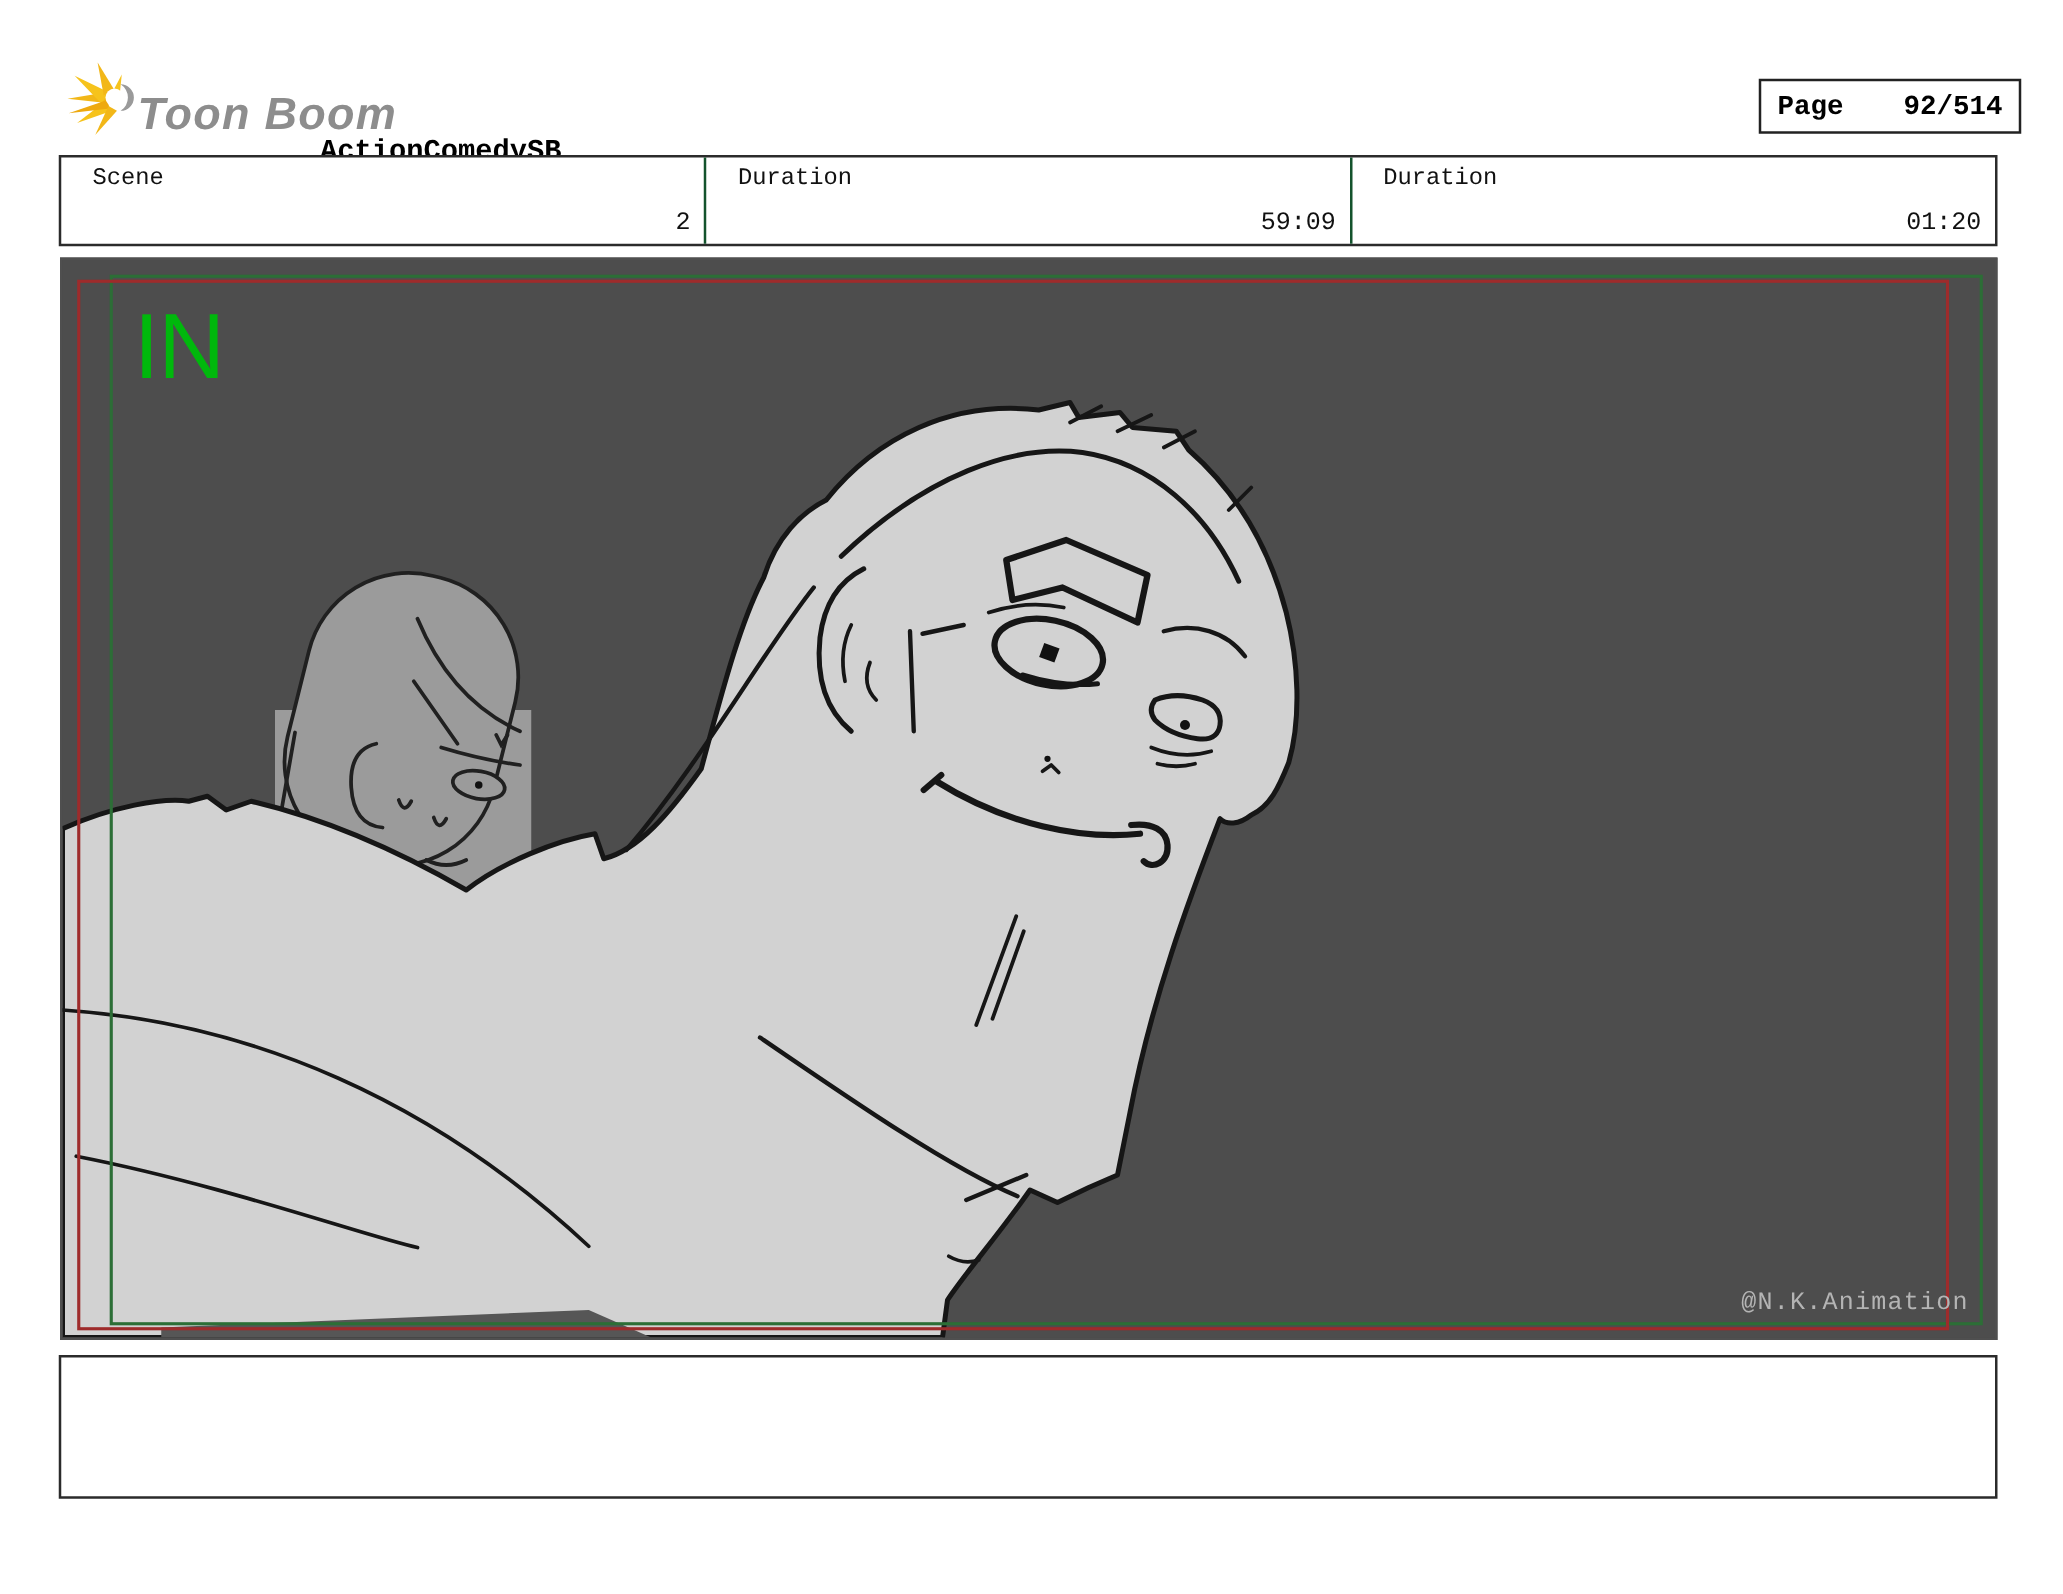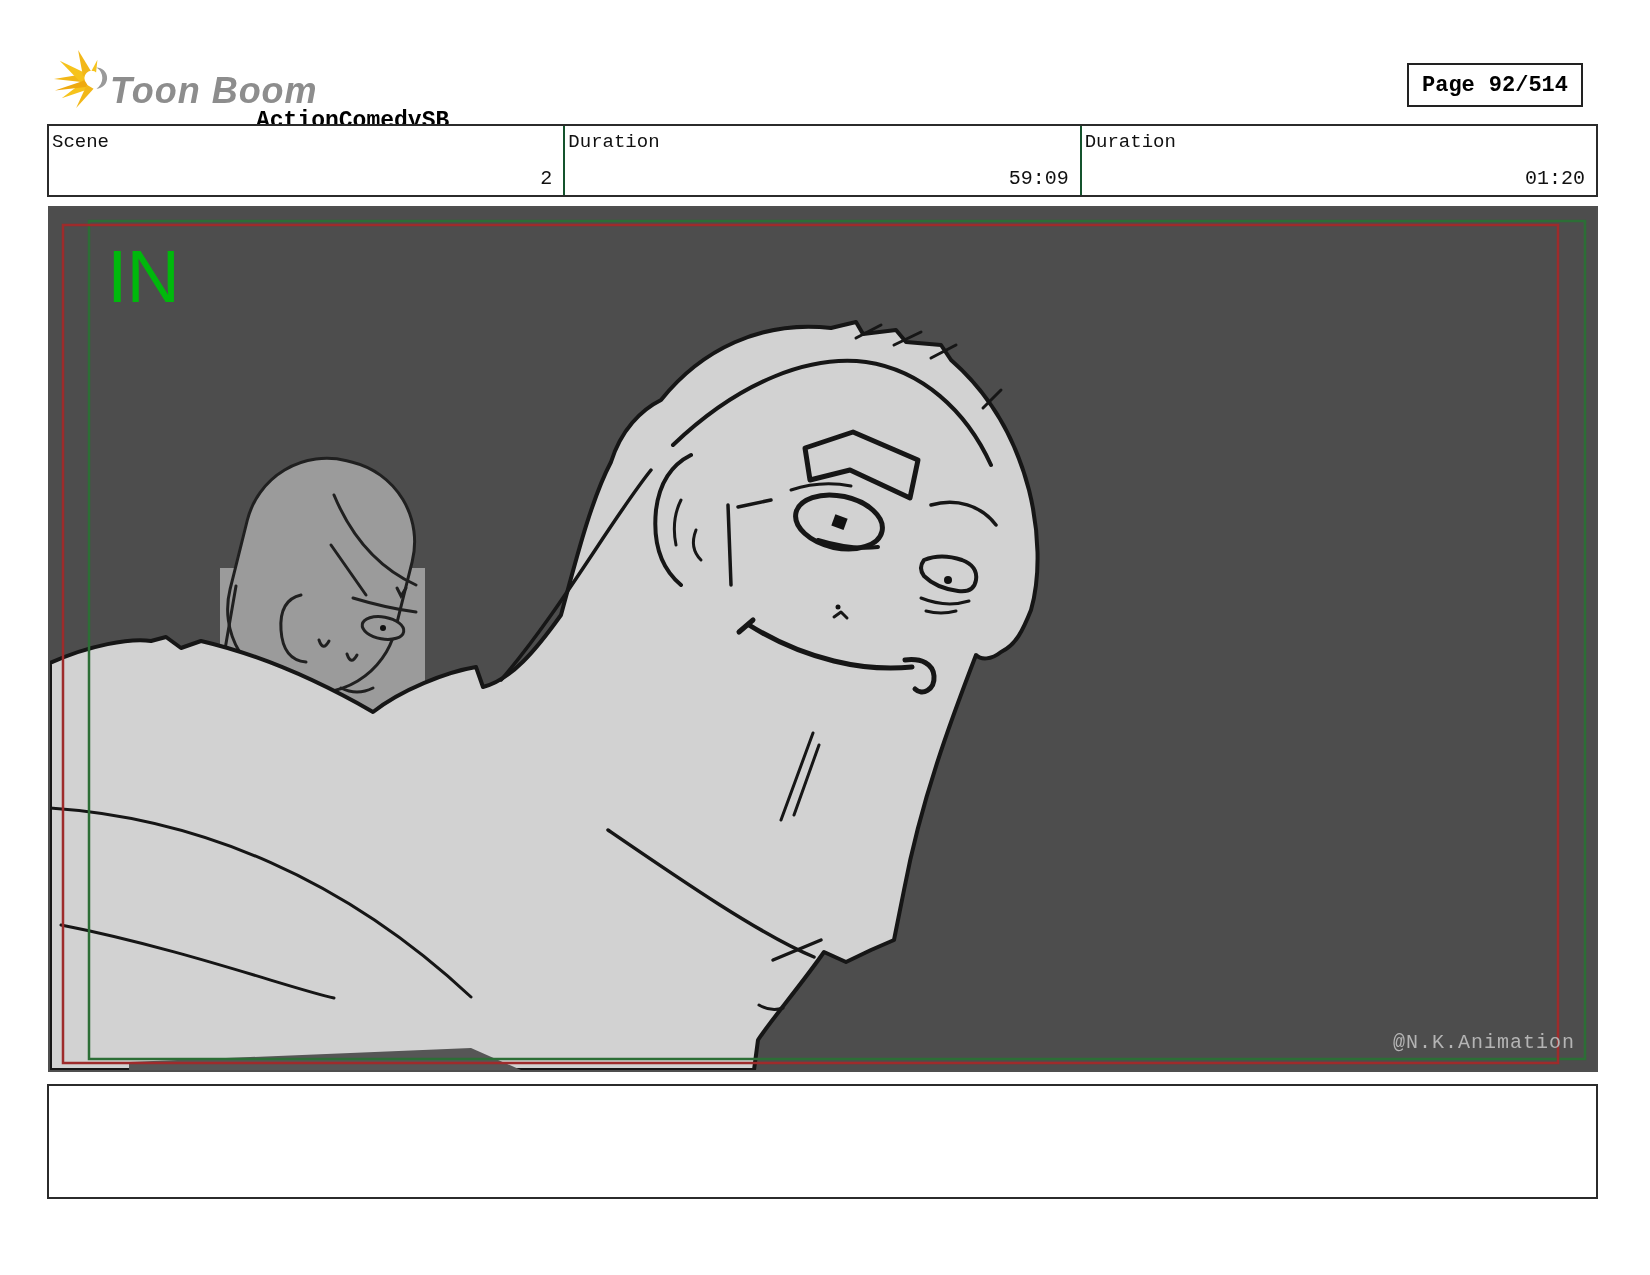--- a/index.html
+++ b/index.html
@@ -4,29 +4,29 @@
 <style>
   html,body{margin:0;padding:0;background:#ffffff;}
   .page{position:relative;width:1650px;height:1275px;background:#ffffff;overflow:hidden;
         font-family:"Liberation Mono",monospace;}
   
   .logo-icon{position:absolute;left:52px;top:48px;width:58px;height:62px;}
   .logo-word{position:absolute;left:110px;top:70px;font-family:"Liberation Sans",sans-serif;
              font-style:italic;font-weight:bold;font-size:36px;color:#8d8d8d;letter-spacing:1px;}
   .project-title{position:absolute;left:256px;top:72px;font-weight:bold;font-size:23px;
                  color:#000;letter-spacing:0px;margin-top:36px;}
-  .page-box{position:absolute;left:1407px;top:63px;width:176px;height:44px;border:2px solid #222;
+  .page-box{position:absolute;left:1407px;top:63px;width:210px;height:44px;border:2px solid #222;
             box-sizing:border-box;display:flex;align-items:center;justify-content:space-between;
             padding:0 13px;font-weight:bold;font-size:22px;color:#000;}
   
   .info-table{position:absolute;left:47px;top:124px;width:1551px;height:73px;
               border:2px solid #2b2b2b;box-sizing:border-box;display:flex;background:#fff;}
   .info-cell{position:relative;flex:1 1 0;border-left:2px solid #14532d;}
   .info-cell:first-child{border-left:none;}
-  .info-cell .label{position:absolute;top:5px;left:3px;font-size:19px;color:#111;}
+  .info-cell .label{position:absolute;top:5px;left:25px;font-size:19px;color:#111;}
   .info-cell .value{position:absolute;bottom:5px;right:11px;font-size:20px;color:#111;}
   
   .panel{position:absolute;left:48px;top:206px;width:1550px;height:866px;border:2px solid #4f4f4f;
          box-sizing:border-box;background:#4d4d4d;}
   .panel svg{position:absolute;left:0;top:0;width:100%;height:100%;display:block;}
   .cam-label{position:absolute;font-family:"Liberation Sans",sans-serif;font-weight:400;
              font-size:74px;line-height:1;letter-spacing:-1px;}
   .cam-in{left:57px;top:32px;color:#00b80c;}
   .cam-out{left:26px;top:35px;color:#cc0505;}
   .watermark{position:absolute;right:21px;bottom:16px;font-size:20px;color:#b4b4b4;letter-spacing:1px;}

